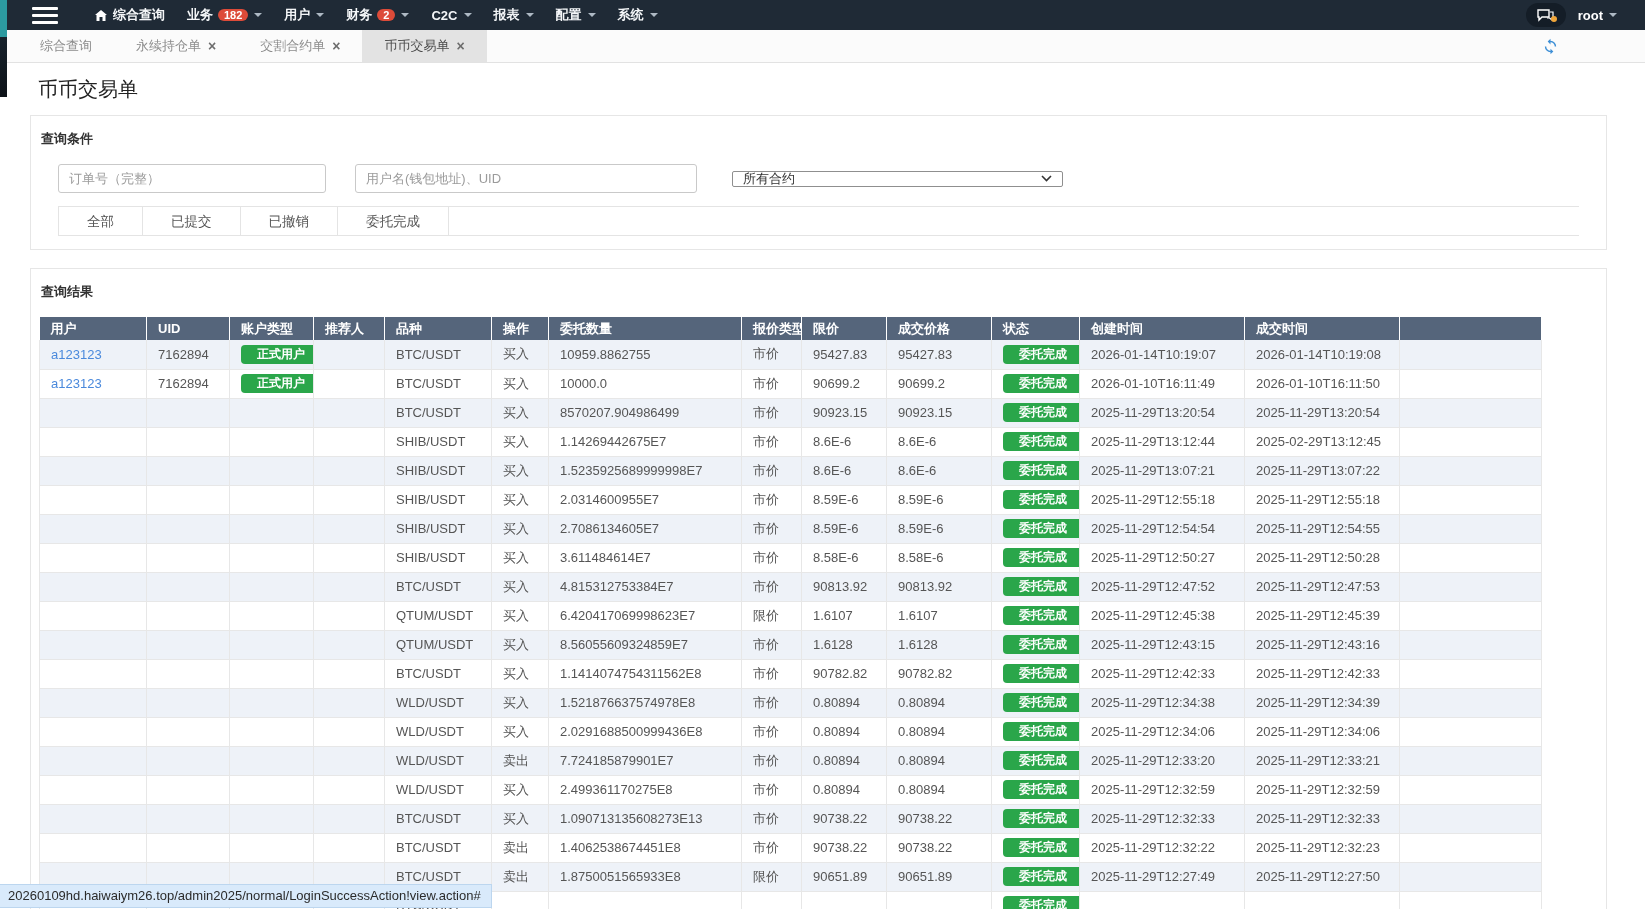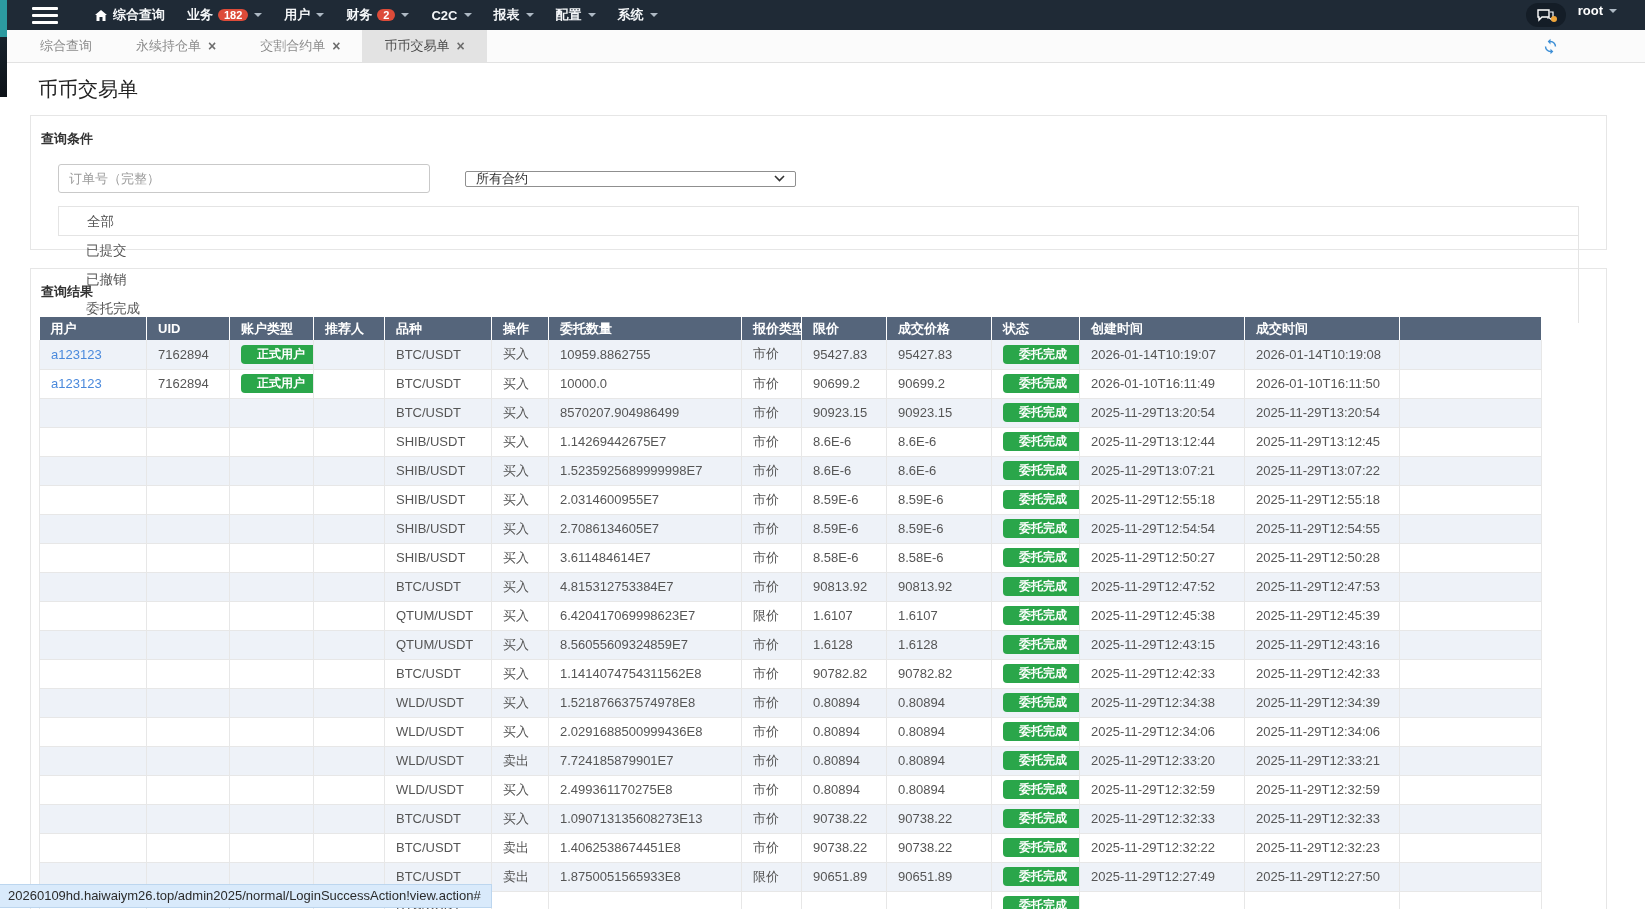--- a/index.html
+++ b/index.html
@@ -21,21 +21,21 @@
   }
   
   .navbar{height:30px;background:var(--navbar-bg);display:flex;align-items:center;color:#f4f6f8;}
   .hamburger{margin-left:32px;width:26px;cursor:pointer;display:flex;flex-direction:column;gap:4px;}
   .hamburger span{display:block;height:3px;background:#fff;border-radius:1px;}
   .nav-menu{display:flex;align-items:center;margin-left:26px;height:100%;}
   .nav-item{display:flex;align-items:center;padding:0 11px;height:100%;font-weight:bold;font-size:13px;cursor:pointer;white-space:nowrap;}
   .nav-item .home-ic{margin-right:6px;display:inline-flex;}
   .nav-badge{background:var(--badge-red);color:#fff;font-size:11px;font-weight:bold;border-radius:6px;padding:0 6px;margin-left:5px;min-width:18px;text-align:center;}
   .caret{width:0;height:0;border-left:4px solid transparent;border-right:4px solid transparent;border-top:4px solid #aeb9c4;margin-left:6px;}
-  .nav-right{margin-left:auto;display:flex;align-items:flex-start;margin-right:28px;gap:12px;}
+  .nav-right{margin-left:auto;display:flex;align-items:center;margin-right:28px;gap:12px;}
   .chat-pill{background:#141d27;border-radius:13px;width:40px;height:24px;display:flex;align-items:center;justify-content:center;position:relative;cursor:pointer;}
   .chat-dot{position:absolute;right:9px;bottom:5px;width:6px;height:6px;border-radius:50%;background:#f0a63a;}
   .user-menu{display:flex;align-items:center;font-weight:bold;color:#fff;cursor:pointer;}
   
   .left-strip{position:absolute;left:0;top:0;width:7px;height:97px;
     background:linear-gradient(180deg,#2c9aa0 0%,#2c9aa0 38%,#17222c 38%,#0d1218 100%);z-index:5;}
   
   .tabbar{height:33px;background:#fbfbfb;border-bottom:1px solid #e2e2e2;display:flex;align-items:stretch;}
   .tabbar .tabs{display:flex;align-items:stretch;margin-left:18px;}
   .tab{display:flex;align-items:center;padding:0 22px;color:#8c8c8c;font-size:13px;cursor:pointer;white-space:nowrap;}
@@ -44,28 +44,28 @@
   .refresh{margin-left:auto;margin-right:86px;display:flex;align-items:center;cursor:pointer;}
   
   .page-title{font-size:20px;color:#222;font-weight:normal;margin:13px 0 12px 38px;}
   
   .panel{border:1px solid #e6e6e6;background:#fff;margin:0 38px 0 30px;}
   .panel-title{font-size:13px;font-weight:bold;color:#333;padding:14px 0 0 10px;}
   
   .query-form{display:flex;align-items:center;margin-top:16px;}
   .q-input{height:29px;border:1px solid #c9c9c9;border-radius:3px;padding:0 10px;font-size:13px;color:#333;font-family:inherit;outline:none;}
   .q-input::placeholder{color:#9b9b9b;}
-  .in-order{width:372px;margin-left:27px;}
+  .in-order{width:268px;margin-left:27px;}
   .in-user{width:342px;margin-left:29px;}
   .q-select{width:331px;height:16px;margin-left:35px;border:1px solid #8f8f8f;border-radius:2px;background:#fff;
     display:flex;align-items:center;justify-content:space-between;padding:0 10px;color:#333;cursor:pointer;}
   .q-button{width:218px;height:30px;margin-left:31px;background:var(--button-bg);color:#fff;border:none;border-radius:3px;
     font-size:14px;font-family:inherit;cursor:pointer;}
   
-  .filter-strip{margin:13px 27px 0 27px;border-top:1px solid #e4e4e4;border-bottom:1px solid #e4e4e4;display:flex;height:30px;margin-bottom:13px;flex-direction:column;}
+  .filter-strip{margin:13px 27px 0 27px;border-top:1px solid #e4e4e4;border-bottom:1px solid #e4e4e4;display:flex;height:30px;margin-bottom:13px;}
   .filter-tab{line-height:29px;padding:0 28px;border-right:1px solid #e4e4e4;color:#555;font-size:13.5px;cursor:pointer;white-space:nowrap;}
   .filter-tab:first-child{border-left:1px solid #e4e4e4;}
   
   .results-panel{margin-top:18px;border-bottom:none;}
   .table-wrap{margin:16px 0 0 8px;max-height:592px;overflow:hidden;}
   table{border-collapse:collapse;table-layout:fixed;width:1502px;font-size:13px;}
   thead th{background:var(--thead-bg);color:#fff;font-weight:bold;text-align:left;height:23px;padding:0 0 0 11px;
     border-right:1px solid rgba(255,255,255,0.14);white-space:nowrap;overflow:hidden;}
   tbody td{height:29px;padding:0 4px 0 11px;color:#555;border:1px solid #e7e7e7;border-top:none;white-space:nowrap;overflow:hidden;}
   tbody tr.alt{background:var(--row-alt);}
@@ -181,20 +181,21 @@
     </svg>
   </div>
 </div>
 
 <h1 class="page-title">币币交易单</h1>
 
 <div class="panel">
   <div class="panel-title">查询条件</div>
   <div class="query-form">
     <input class="q-input in-order" type="text" placeholder="订单号（完整）" style="">
+    <input class="q-input in-user" type="text" placeholder="用户名(钱包地址)、UID" style="">
     <div class="q-select">
       <span>所有合约</span>
       <svg width="11" height="7" viewBox="0 0 11 7">
         <polyline points="1,1 5.5,5.5 10,1" fill="none" stroke="#333" stroke-width="1.6"></polyline>
       </svg>
     </div>
   </div>
   <div class="filter-strip">
       <div class="filter-tab">
     <span>全部</span>
@@ -304,21 +305,21 @@
             <td></td>
             <td></td>
             <td>SHIB/USDT</td>
             <td>买入</td>
             <td>1.14269442675E7</td>
             <td>市价</td>
             <td>8.6E-6</td>
             <td>8.6E-6</td>
             <td><span class="badge-green">委托完成</span></td>
             <td>2025-11-29T13:12:44</td>
-            <td>2025-11-29T13:12:45</td>
+            <td>2025-02-29T13:12:45</td>
             <td></td>
           </tr>
           <tr class="alt">
             <td></td>
             <td></td>
             <td></td>
             <td></td>
             <td>SHIB/USDT</td>
             <td>买入</td>
             <td>1.5235925689999998E7</td>

